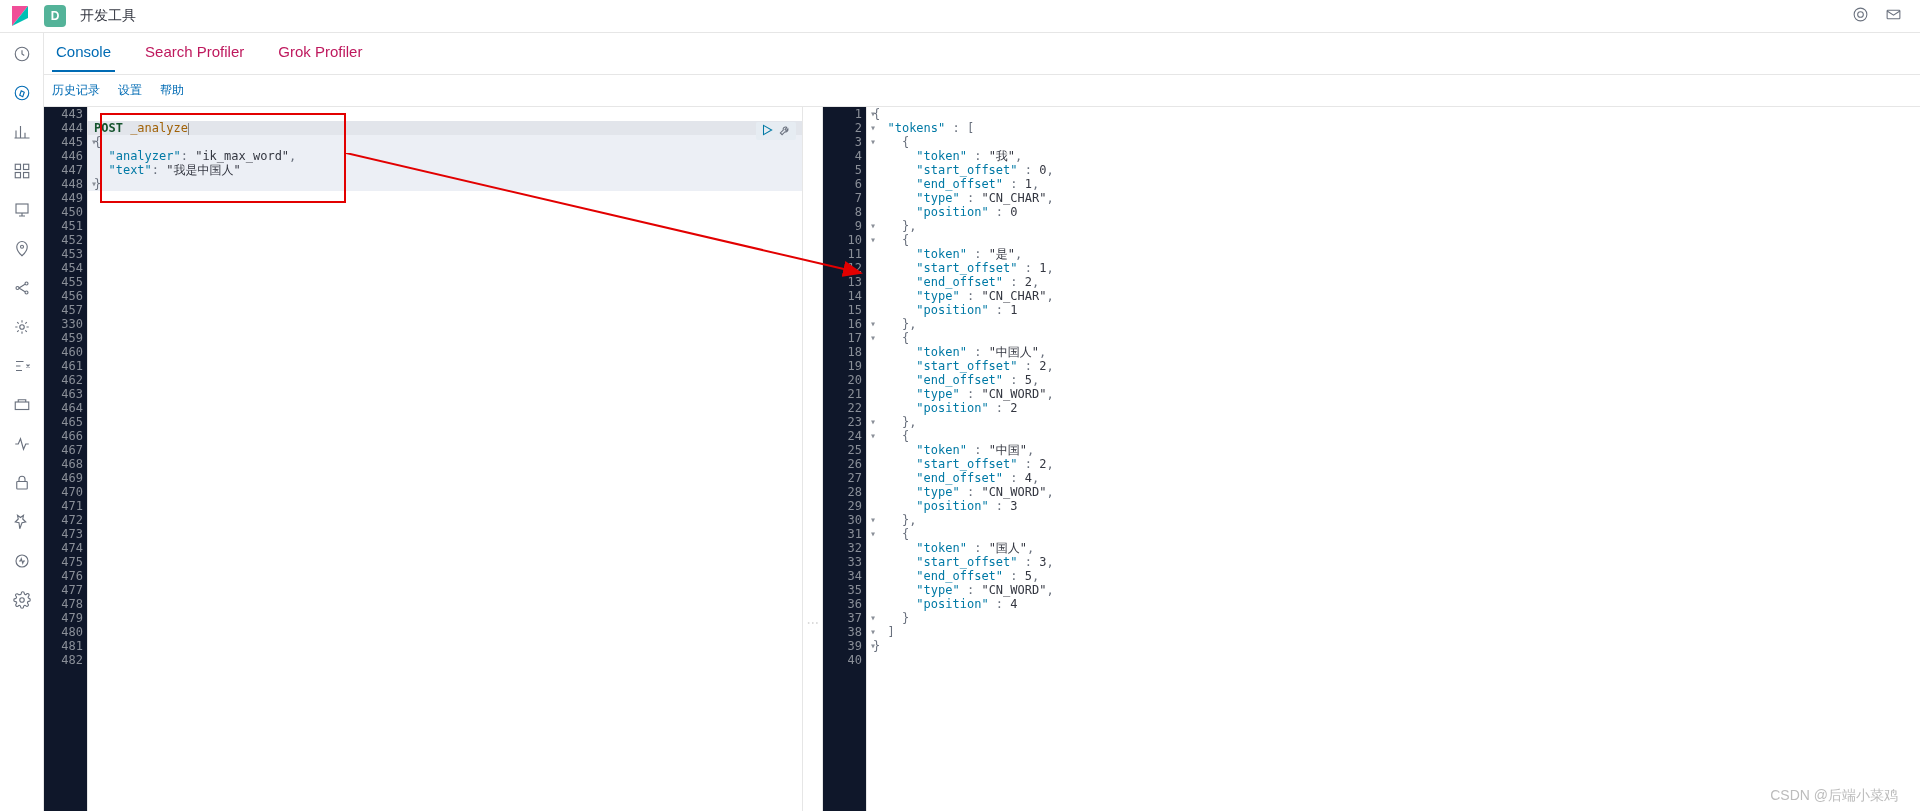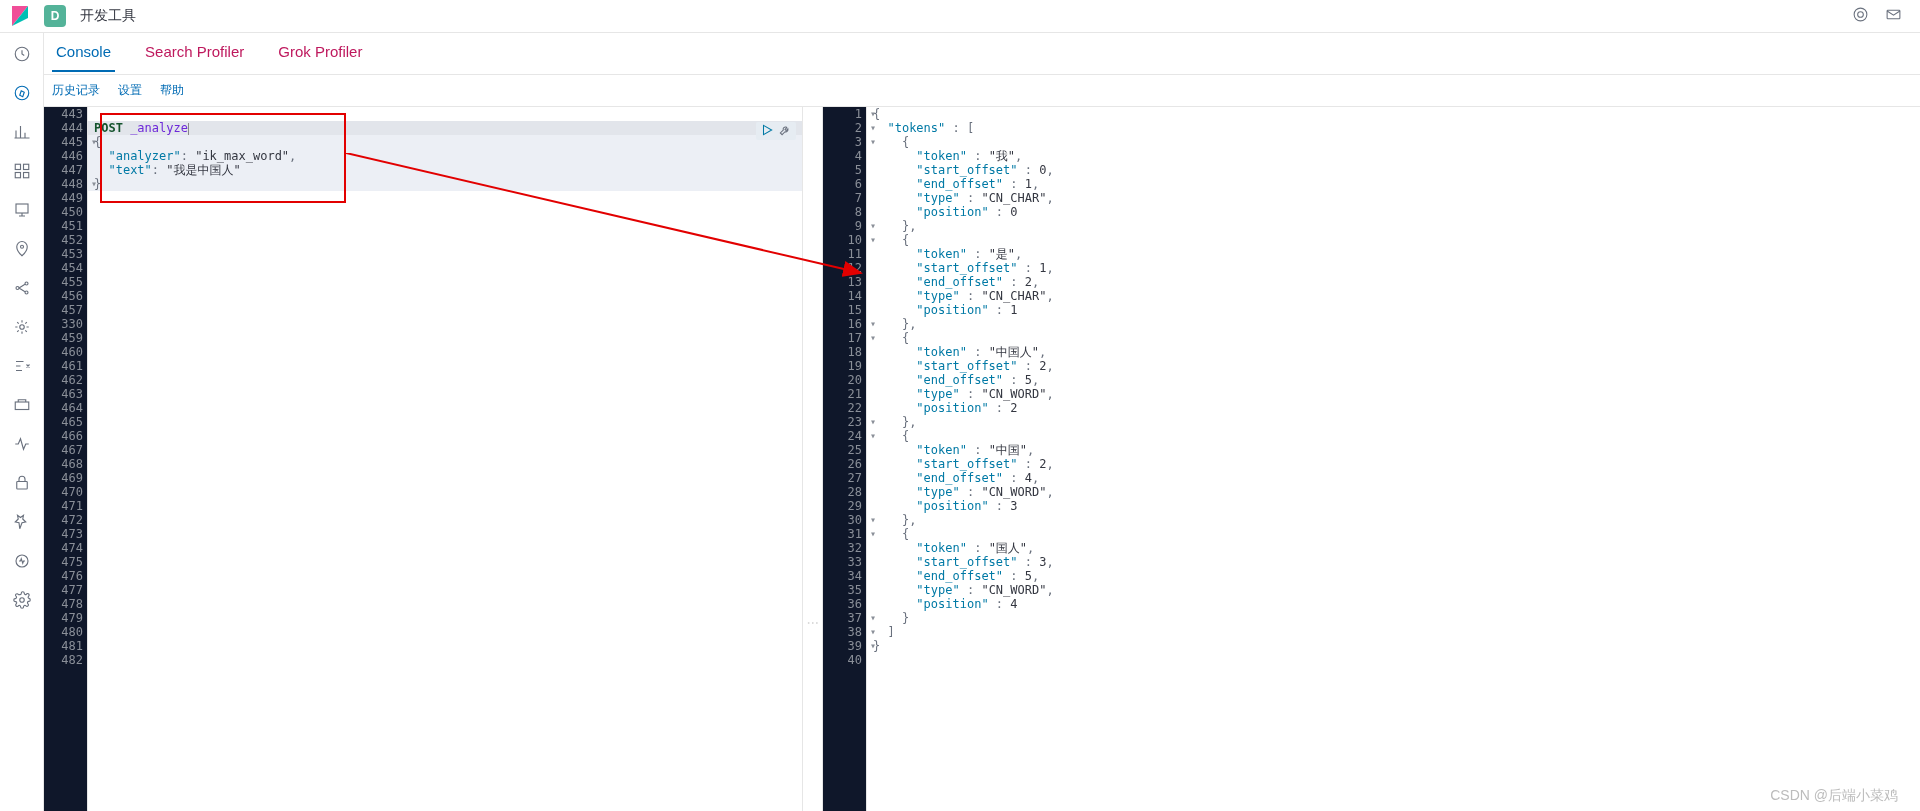--- a/index.html
+++ b/index.html
@@ -26,21 +26,21 @@
   .gutter { position:absolute; left:0; top:0; width:44px; height:100%; background:#0f172a; border-right:1px solid #e6e6e6; font-family: Menlo, Consolas, monospace; font-size:12px; color:#8a8f98; padding-top:0;}
   .gutter .ln { height:14px; line-height:14px; text-align:right; padding-right:4px; position:relative;}
   .gutter .ln.fold::after { content:"▾"; position:absolute; right:-10px; top:0; font-size:10px; color:#8a8f98;}
   .code { position:absolute; left:50px; top:0; right:0; height:100%; font-family: Menlo, Consolas, monospace; font-size:12px; line-height:14px; white-space:pre; }
   .code .row { height:14px; }
   .hlblock { position:absolute; left:44px; right:0; background:#eceff5; }
   .caretline { position:absolute; left:44px; right:0; height:14px; background:rgba(0,0,0,0.04); }
   .json-key { color:#0079a5; }
   .json-punc { color:#69707d; }
   .method { color:#14532d; font-weight:600;}
-  .endpoint { color:#6d28d9; }
+  .endpoint { color:#a16207; }
   .run-btns { position:absolute; top:15px; right:6px; height:18px; display:flex; gap:4px; align-items:center; background:#e6ecf2; padding:1px 4px; border-radius:2px;}
   .run-btns svg { width:14px; height:14px; }
   .annotation-box { position:absolute; border:2px solid #e20000; pointer-events:none; z-index:40;}
   .annotation-arrow { position:absolute; z-index:41; pointer-events:none; }
   .watermark { position:absolute; right:22px; bottom:6px; font-size:14px; color:#bcbcbc; z-index:50; font-family: Arial, sans-serif;}
   .spacer-dots { color:#bbb; font-size:12px; letter-spacing:2px; writing-mode: vertical-rl;}
 </style>
 </head>
 <body>
 

